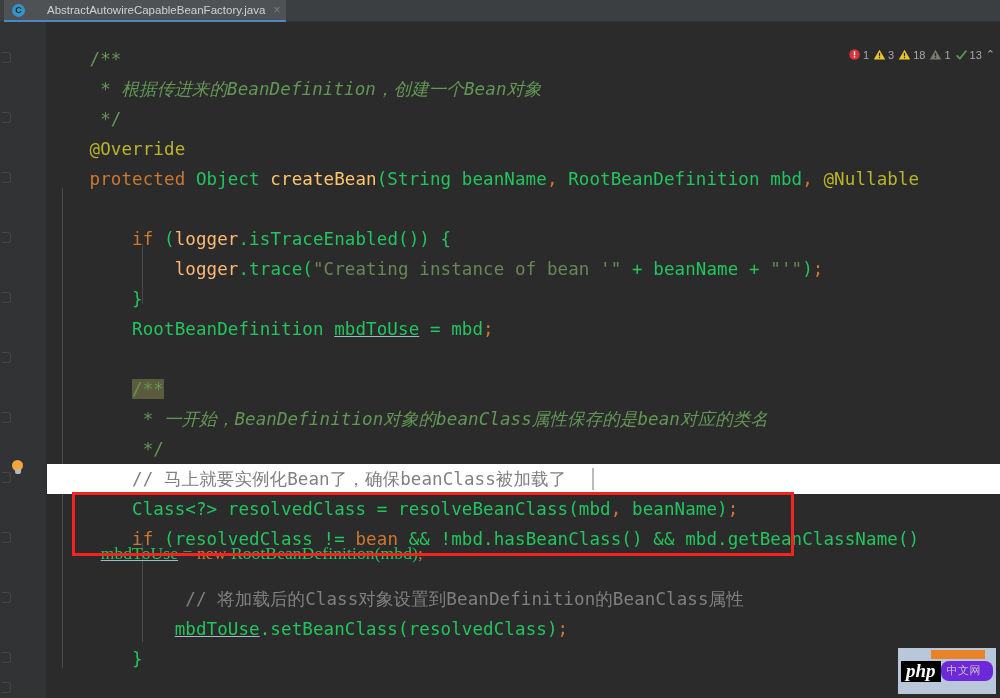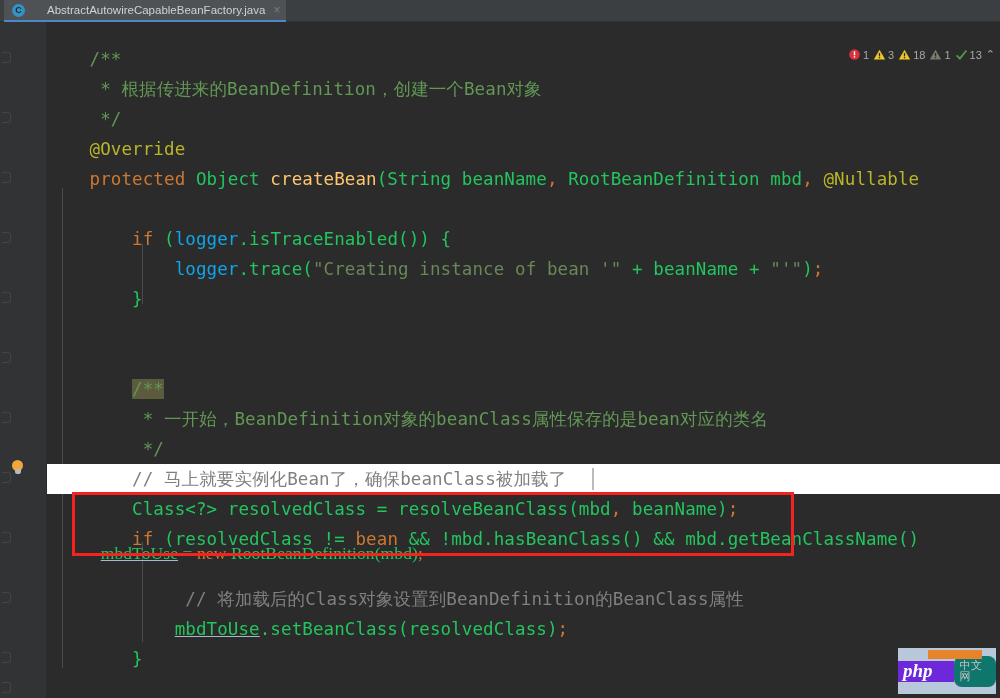--- a/index.html
+++ b/index.html
@@ -94,26 +94,26 @@
   .caret-line { background: #ffffff; }
 
   
   .guide {
     position: absolute; width: 1px;
     background: #4b4b4b;
   }
 
   
   .kw      { color: #cc7832; }
-  .cmt     { color: #629755; }
+  .cmt     { color: #629755; font-style: italic; }
   .cmtp    { color: #629755; }
   .lcmt    { color: #808080; }
   .str     { color: #6a8759; }
   .anno    { color: #bbb529; }
-  .fld     { color: #0ea5e9; }
+  .fld     { color: #fdba74; }
   .mth     { color: #ffc66d; }
   .txtc    { color: #22c55e; }
   .sem     { color: #cc7832; }
   .udl     { text-decoration: underline; text-decoration-color: #a9b7c6; }
   .sel-hl  { background: #5d5b3d; }
 
   
   #caret {
     position: absolute; width: 2px; height: 22px;
     background: #bbbbbb; z-index: 5;
@@ -141,33 +141,33 @@
   
   #watermark {
     position: absolute; right: 4px; bottom: 4px;
     width: 98px; height: 46px;
     background: #b9c7da;
     display: flex; align-items: center; justify-content: center;
     z-index: 9;
   }
   #wm-inner { display: flex; align-items: center; }
   #wm-php {
-    background: #6d28d9;
-    padding: 1px 21px 2px 5px;
+    background: #000000;
+    padding: 1px 5px 2px 5px;
     font-family: "Liberation Serif", serif;
     font-style: italic; font-weight: bold;
     font-size: 19px; color: #ffffff;
     line-height: 18px;
   }
   #wm-php .cap {
     position: absolute; margin-top: -12px; margin-left: -5px;
     width: 54px; height: 9px; background: #e8832a;
   }
   #wm-cn {
-    background: #0f766e; color: #c9c2be;
+    background: #6d28d9; color: #c9c2be;
     font-family: "Liberation Sans", sans-serif;
     font-size: 11px; padding: 4px 12px 5px 6px;
     letter-spacing: .5px;
     line-height: 11px;
     border-radius: 8px;
   }
 </style>
 </head>
 <body>
 
@@ -208,20 +208,21 @@
       <div class="guide" style="left: 95px; top: 520px; height: 100px;"></div>
       <div class="line" style="top: 22px;"><span class="txt">    </span><span class="txt cmtp">/**</span></div>
       <div class="line" style="top: 52px;"><span class="txt">     </span><span class="txt cmtp">* </span><span class="txt cmt">根据传进来的BeanDefinition，创建一个Bean对象</span></div>
       <div class="line" style="top: 82px;"><span class="txt">     </span><span class="txt cmtp">*/</span></div>
       <div class="line" style="top: 112px;"><span class="txt">    </span><span class="txt anno">@Override</span></div>
       <div class="line" style="top: 142px;"><span class="txt">    </span><span class="txt kw">protected </span><span class="txt txtc">Object </span><span class="txt mth">createBean</span><span class="txt txtc">(String beanName</span><span class="txt sem">,</span><span class="txt txtc"> RootBeanDefinition mbd</span><span class="txt sem">,</span><span class="txt txtc"> </span><span class="txt anno">@Nullable</span></div>
       <div class="line" style="top: 172px;"><span class="txt"></span></div>
       <div class="line" style="top: 202px;"><span class="txt">        </span><span class="txt kw">if </span><span class="txt txtc">(</span><span class="txt fld">logger</span><span class="txt txtc">.isTraceEnabled()) {</span></div>
       <div class="line" style="top: 232px;"><span class="txt">            </span><span class="txt fld">logger</span><span class="txt txtc">.trace(</span><span class="txt str">"Creating instance of bean '"</span><span class="txt txtc"> + beanName + </span><span class="txt str">"'"</span><span class="txt txtc">)</span><span class="txt sem">;</span></div>
       <div class="line" style="top: 262px;"><span class="txt">        </span><span class="txt txtc">}</span></div>
+      <div class="line" style="top: 292px;"><span class="txt">        </span><span class="txt txtc">RootBeanDefinition </span><span class="txt txtc udl">mbdToUse</span><span class="txt txtc"> = mbd</span><span class="txt sem">;</span></div>
       <div class="line" style="top: 322px;"><span class="txt"></span></div>
       <div class="line" style="top: 352px;"><span class="txt">        </span><span class="txt cmtp sel-hl">/**</span></div>
       <div class="line" style="top: 382px;"><span class="txt">         </span><span class="txt cmtp">* </span><span class="txt cmt">一开始，BeanDefinition对象的beanClass属性保存的是bean对应的类名</span></div>
       <div class="line" style="top: 412px;"><span class="txt">         </span><span class="txt cmtp">*/</span></div>
       <div class="line caret-line" style="top: 442px;"><span class="txt">        </span><span class="txt lcmt">// 马上就要实例化Bean了，确保beanClass被加载了</span></div>
       <div class="line" style="top: 472px;"><span class="txt">        </span><span class="txt txtc">Class&lt;?&gt; resolvedClass = resolveBeanClass(mbd</span><span class="txt sem">,</span><span class="txt txtc"> beanName)</span><span class="txt sem">;</span></div>
       <div class="line" style="top: 502px;"><span class="txt">        </span><span class="txt kw">if </span><span class="txt txtc">(resolvedClass != </span><span class="txt kw">bean</span><span class="txt txtc"> &amp;&amp; !mbd.hasBeanClass() &amp;&amp; mbd.getBeanClassName()</span></div>
       <div class="line" style="top: 516px; font-family: Liberation Serif, serif;"><span class="txt">            </span><span class="txt txtc udl">mbdToUse</span><span class="txt txtc"> = </span><span class="txt kw">new </span><span class="txt txtc">RootBeanDefinition(mbd)</span><span class="txt sem">;</span></div>
       <div class="line" style="top: 562px;"><span class="txt">             </span><span class="txt lcmt">// 将加载后的Class对象设置到BeanDefinition的BeanClass属性</span></div>
       <div class="line" style="top: 592px;"><span class="txt">            </span><span class="txt txtc udl">mbdToUse</span><span class="txt txtc">.setBeanClass(resolvedClass)</span><span class="txt sem">;</span></div>

